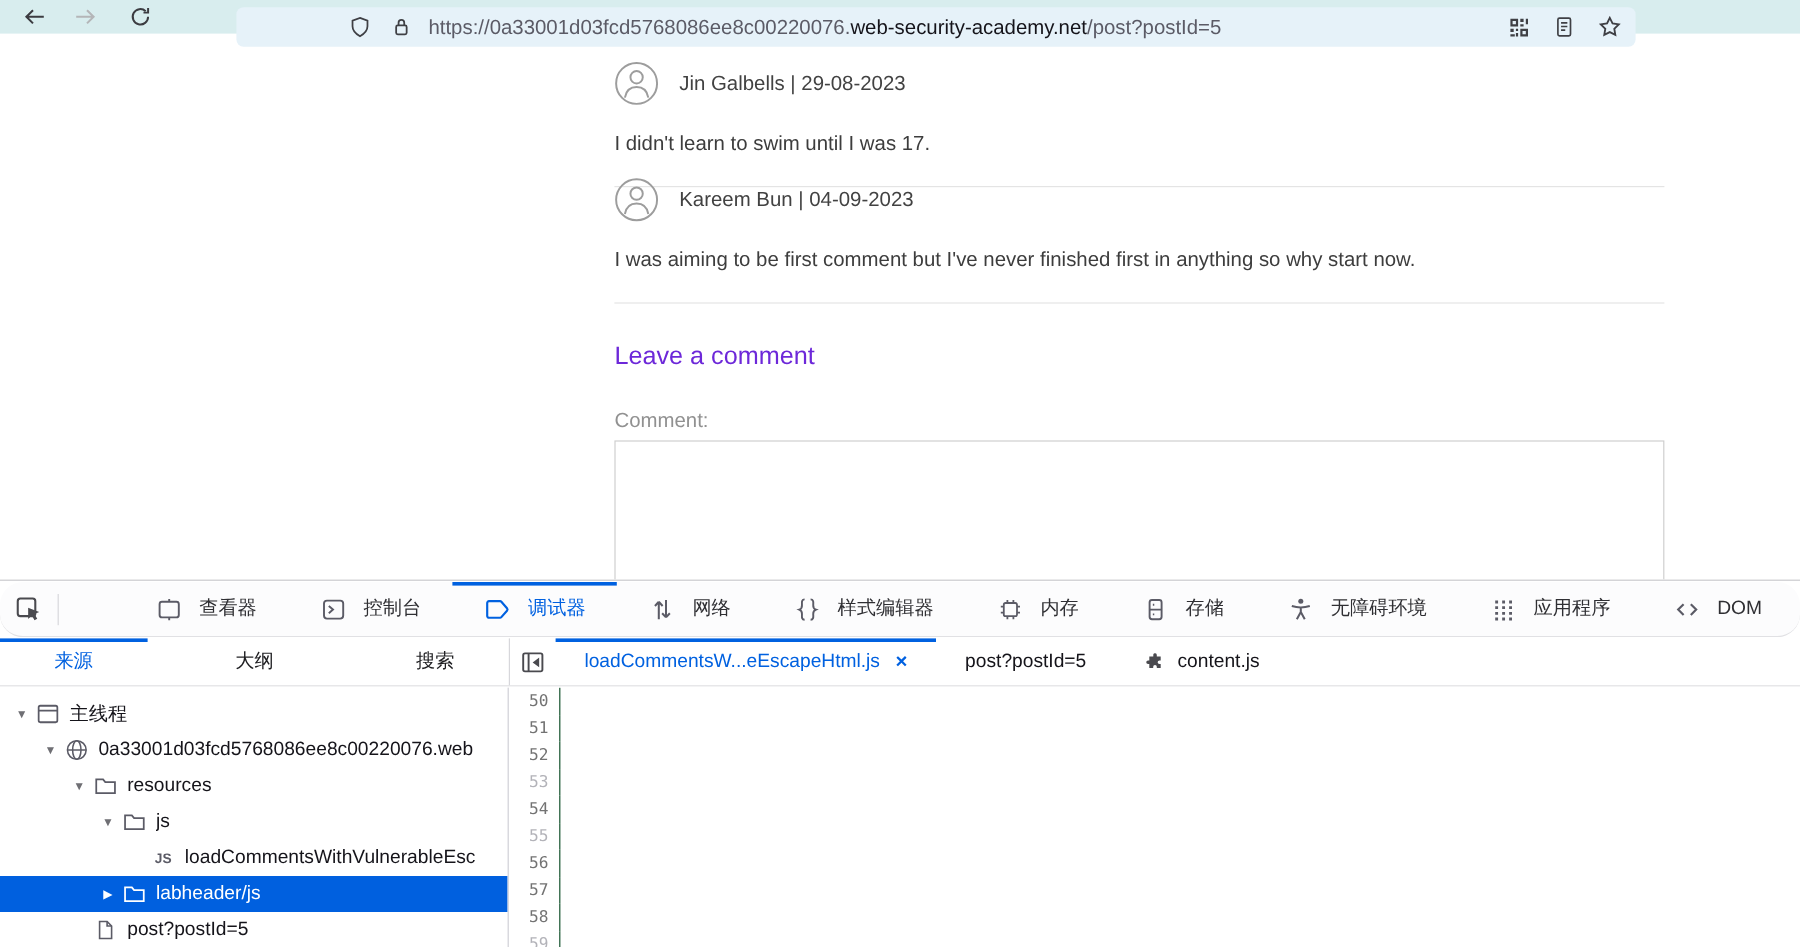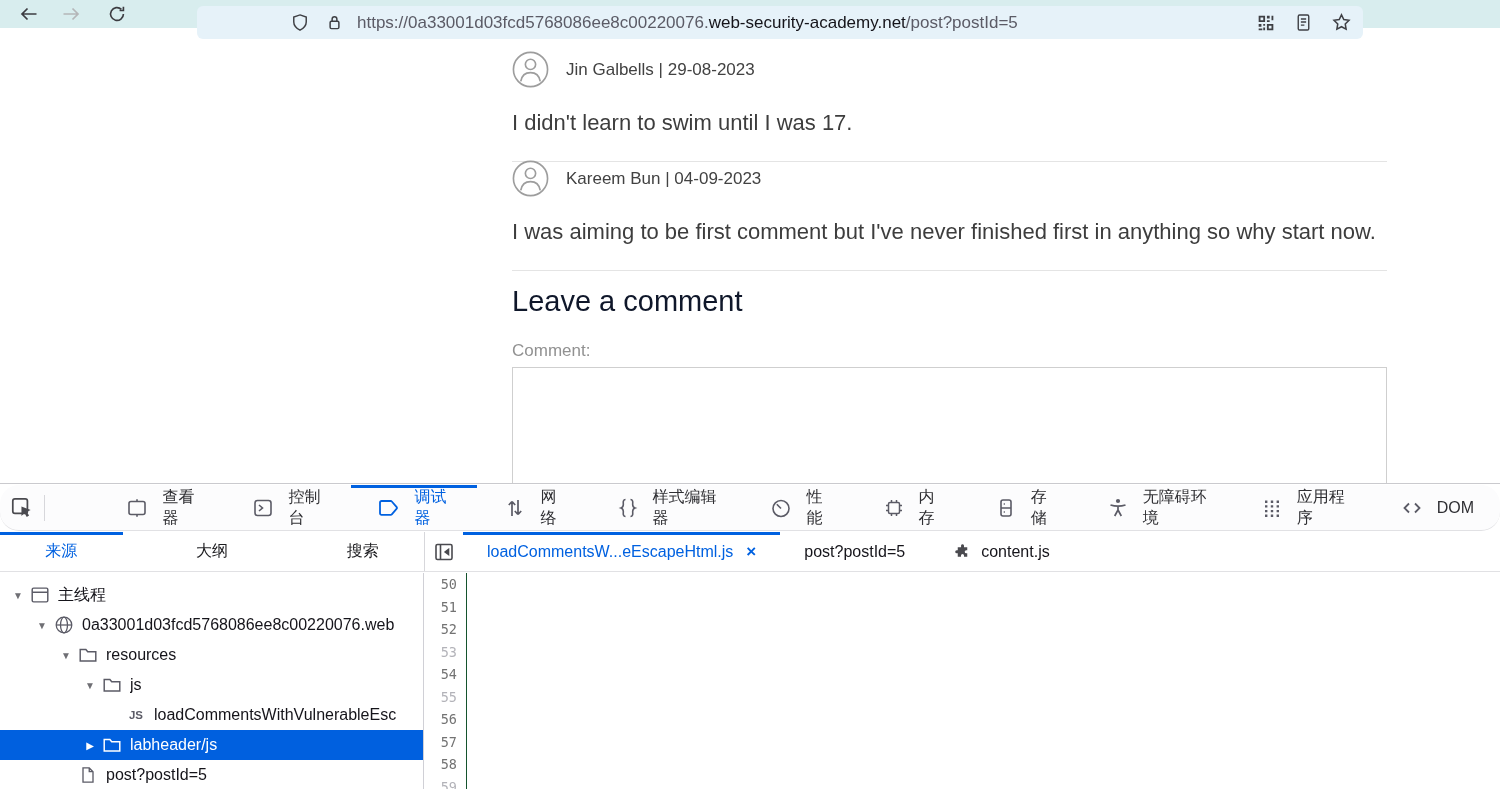--- a/index.html
+++ b/index.html
@@ -22,23 +22,23 @@
   #url-text .dom { color:#15141a; }
   #urlbar-right { display:flex; align-items:center; gap:16px; color:#3f4045; }
   .icn { display:inline-flex; align-items:center; justify-content:center; }
   .icn svg { display:block; }
 
   
   #page-view { position:absolute; left:0; top:45px; width:1500px; height:438px; background:#fff; overflow:hidden; }
   .pcol { position:absolute; left:512px; width:875px; }
   .comment-head { display:flex; align-items:center; gap:17px; color:#424242; font-size:17px; }
   .avatar { color:#9d9d9d; flex:none; }
-  .cbody { font-size:22px; color:#3d3d3d; }
+  .cbody { font-size:17px; color:#3d3d3d; }
   .chr { border:none; border-top:1px solid #e4e4e4; }
-  #leave-heading { font-size:29px; color:#0f172a; font-weight:400; }
+  #leave-heading { font-size:21px; color:#6d28d9; font-weight:400; }
   #comment-label { font-size:17px; color:#919191; }
   #comment-textarea { position:absolute; left:512px; top:322px; width:875px; height:118px;
     border:1px solid #cfcfcf; resize:none; background:#fff; font-size:15px; padding:8px; }
 
   
   #devtools { position:absolute; left:0; top:483px; width:1500px; height:306px; background:#fff;
     border-top:1px solid #cacace; }
   #dt-toolbar { position:absolute; left:0; top:1px; width:1500px; height:46px; background:#fcfcfd;
     border-bottom:1px solid #e1e1e4; display:flex; align-items:stretch;border-radius:19px; }
   #pick-btn { width:48px; display:flex; align-items:center; justify-content:center; color:#4a4a4f; }
@@ -154,21 +154,21 @@
             <circle cx="18" cy="18" r="16.6"></circle>
             <circle cx="18" cy="13" r="5"></circle>
             <path d="M8.5 29.5c1-5.5 4.5-8.5 9.5-8.5s8.5 3 9.5 8.5"></path>
           </svg>
         </span>
       <span>Jin Galbells | 29-08-2023</span>
     </div>
     <div class="cbody" style="margin-top:22px">I didn't learn to swim until I was 17.</div>
     <hr class="chr" style="margin-top:25px">
   </div>
-  <div class="pcol" style="top:115px">
+  <div class="pcol" style="top:103px">
     <div class="comment-head">
       <span class="avatar icn">
         <svg width="37" height="37" viewBox="0 0 36 36" fill="none" stroke="currentColor" stroke-width="1.6">
             <circle cx="18" cy="18" r="16.6"></circle>
             <circle cx="18" cy="13" r="5"></circle>
             <path d="M8.5 29.5c1-5.5 4.5-8.5 9.5-8.5s8.5 3 9.5 8.5"></path>
           </svg>
         </span>
       <span>Kareem Bun | 04-09-2023</span>
     </div>
@@ -229,29 +229,20 @@
         <div class="dt-tab">
           <span class="icn">
             <svg width="24" height="24" viewBox="0 0 24 24" fill="none" stroke="currentColor" stroke-width="1.6">
               <path d="M9.5 3.5c-2.8 0-2.2 3.2-2.2 4.3S7.8 11 5 12c2.8 1 2.3 3.1 2.3 4.2s-.6 4.3 2.2 4.3M14.5 3.5c2.8 0 2.2 3.2 2.2 4.3S16.2 11 19 12c-2.8 1-2.3 3.1-2.3 4.2s.6 4.3-2.2 4.3"></path>
             </svg>
           </span>
           <span>样式编辑器</span>
         </div>
         <div class="dt-tab">
           <span class="icn">
-            <svg width="24" height="24" viewBox="0 0 24 24" fill="none" stroke="currentColor" stroke-width="1.6">
-              <circle cx="12" cy="12.5" r="8"></circle>
-              <path d="M12 12.5L7.8 8.3"></path>
-            </svg>
-          </span>
-          <span>性能</span>
-        </div>
-        <div class="dt-tab">
-          <span class="icn">
             <svg width="24" height="24" viewBox="0 0 24 24" fill="none" stroke="currentColor" stroke-width="1.5">
               <rect x="6.5" y="6.5" width="11" height="11" rx="1.5"></rect>
               <path d="M9.5 6.5V4M14.5 6.5V4M9.5 20v-2.5M14.5 20v-2.5M6.5 9.5H4M6.5 14.5H4M20 9.5h-2.5M20 14.5h-2.5"></path>
             </svg>
           </span>
           <span>内存</span>
         </div>
         <div class="dt-tab">
           <span class="icn">
             <svg width="24" height="24" viewBox="0 0 24 24" fill="none" stroke="currentColor" stroke-width="1.6">

